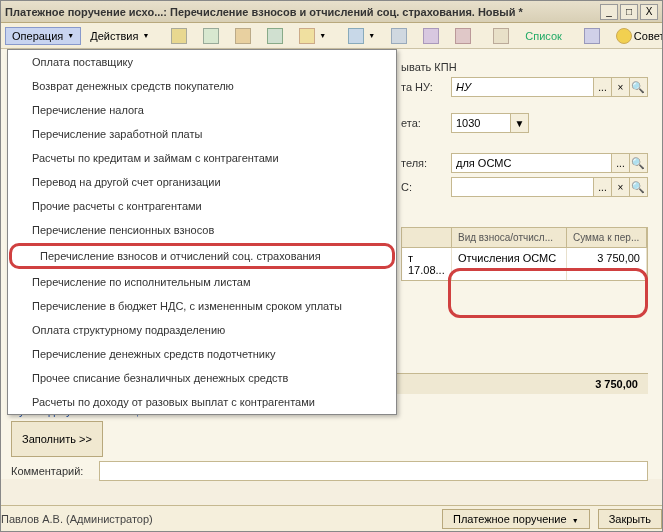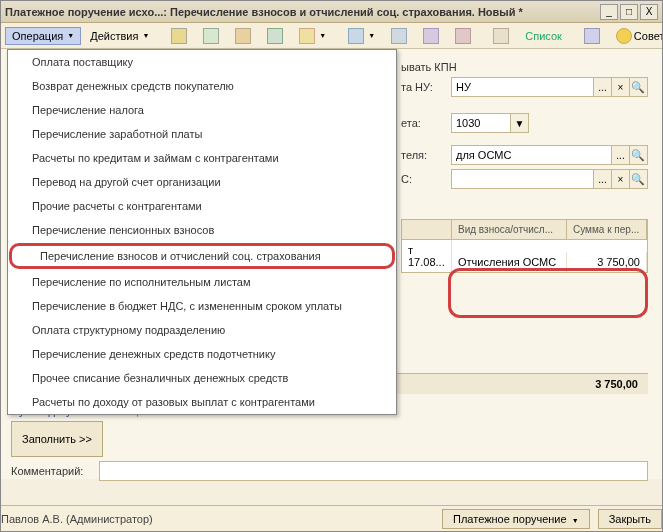--- a/index.html
+++ b/index.html
@@ -18,21 +18,21 @@
   .form-label { color: #333; }
   .form-input { border: 1px solid #c5b890; background: #fff; height: 20px; padding: 0 4px; display: flex; align-items: center; }
   .input-grp { display: flex; }
   .input-btn { width: 18px; height: 20px; border: 1px solid #c5b890; border-left: none; background: #f5efdc; display: flex; align-items: center; justify-content: center; cursor: pointer; font-size: 10px; }
   .dropdown-menu { position: absolute; top: 48px; left: 6px; width: 390px; background: #fff; border: 1px solid #888; box-shadow: 2px 2px 4px rgba(0,0,0,0.25); z-index: 100; }
   .menu-item { padding: 6px 24px; cursor: pointer; color: #333; }
   .menu-item.highlighted { border: 3px solid #d04040; border-radius: 10px; padding: 4px 28px; margin: 1px; }
   .data-table { margin-top: 6px; border: 1px solid #c5b890; background: #fff; }
   .th-row { display: flex; background: #f0e8d0; }
   .th-cell { border-right: 1px solid #c5b890; border-bottom: 1px solid #c5b890; padding: 4px 6px; font-size: 10px; color: #555; white-space: nowrap; overflow: hidden; }
-  .td-row { display: flex; align-items: flex-end; }
+  .td-row { display: flex; }
   .td-cell { border-right: 1px solid #e8e0cc; padding: 4px 6px; }
   .red-outline { position: absolute; border: 3px solid #d04040; border-radius: 12px; pointer-events: none; z-index: 50; }
   .footer-row { display: flex; align-items: center; margin: 4px 0; gap: 8px; }
   .textarea { border: 1px solid #c5b890; background: #fff; padding: 4px 6px; flex: 1; height: 36px; overflow: hidden; }
   .statusbar { position: absolute; bottom: 0; left: 0; right: 0; height: 26px; background: #f5efdc; border-top: 1px solid #c5b890; display: flex; align-items: center; padding: 0 0; gap: 8px; }
   .status-left { flex: 1; color: #444; }
   .status-btn { padding: 3px 10px; border: 1px solid #b8a87c; background: #f0e8d0; cursor: pointer; }
   .link { color: #1a4ba8; cursor: pointer; }
   .total-row { display: flex; justify-content: flex-end; padding: 4px 10px; border-top: 1px solid #c5b890; background: #efe8d2; font-weight: bold; }
 </style>
@@ -123,36 +123,36 @@
 
 <div class="content" style="height:430px;">
 
   <div style="position:absolute; left:400px; top:8px; right:14px;">
     <div class="form-row">
       <span class="form-label">ывать КПН</span>
     </div>
     <div class="form-row">
       <span class="form-label" style="width:44px;">та НУ:</span>
       <div class="input-grp" style="flex:1;">
-        <div class="form-input" style="flex:1;">НУ</div>
+        <div class="form-input" style="flex:1;font-style:italic;">НУ</div>
         <div class="input-btn">...</div>
         <div class="input-btn">×</div>
         <div class="input-btn">
             <span>🔍</span>
           </div>
       </div>
     </div>
     <div class="form-row" style="margin-top:16px;">
       <span class="form-label" style="width:44px;">ета:</span>
       <div class="input-grp">
         <div class="form-input" style="width:60px;text-align:right;">1030</div>
         <div class="input-btn">▼</div>
       </div>
     </div>
-    <div class="form-row" style="margin-top:12px;">
+    <div class="form-row" style="margin-top:20px;">
       <span class="form-label" style="width:44px;">теля:</span>
       <div class="input-grp" style="flex:1;">
         <div class="form-input" style="flex:1;">для ОСМС</div>
         <div class="input-btn">...</div>
         <div class="input-btn">
             <span>🔍</span>
           </div>
       </div>
     </div>
     <div class="form-row">

